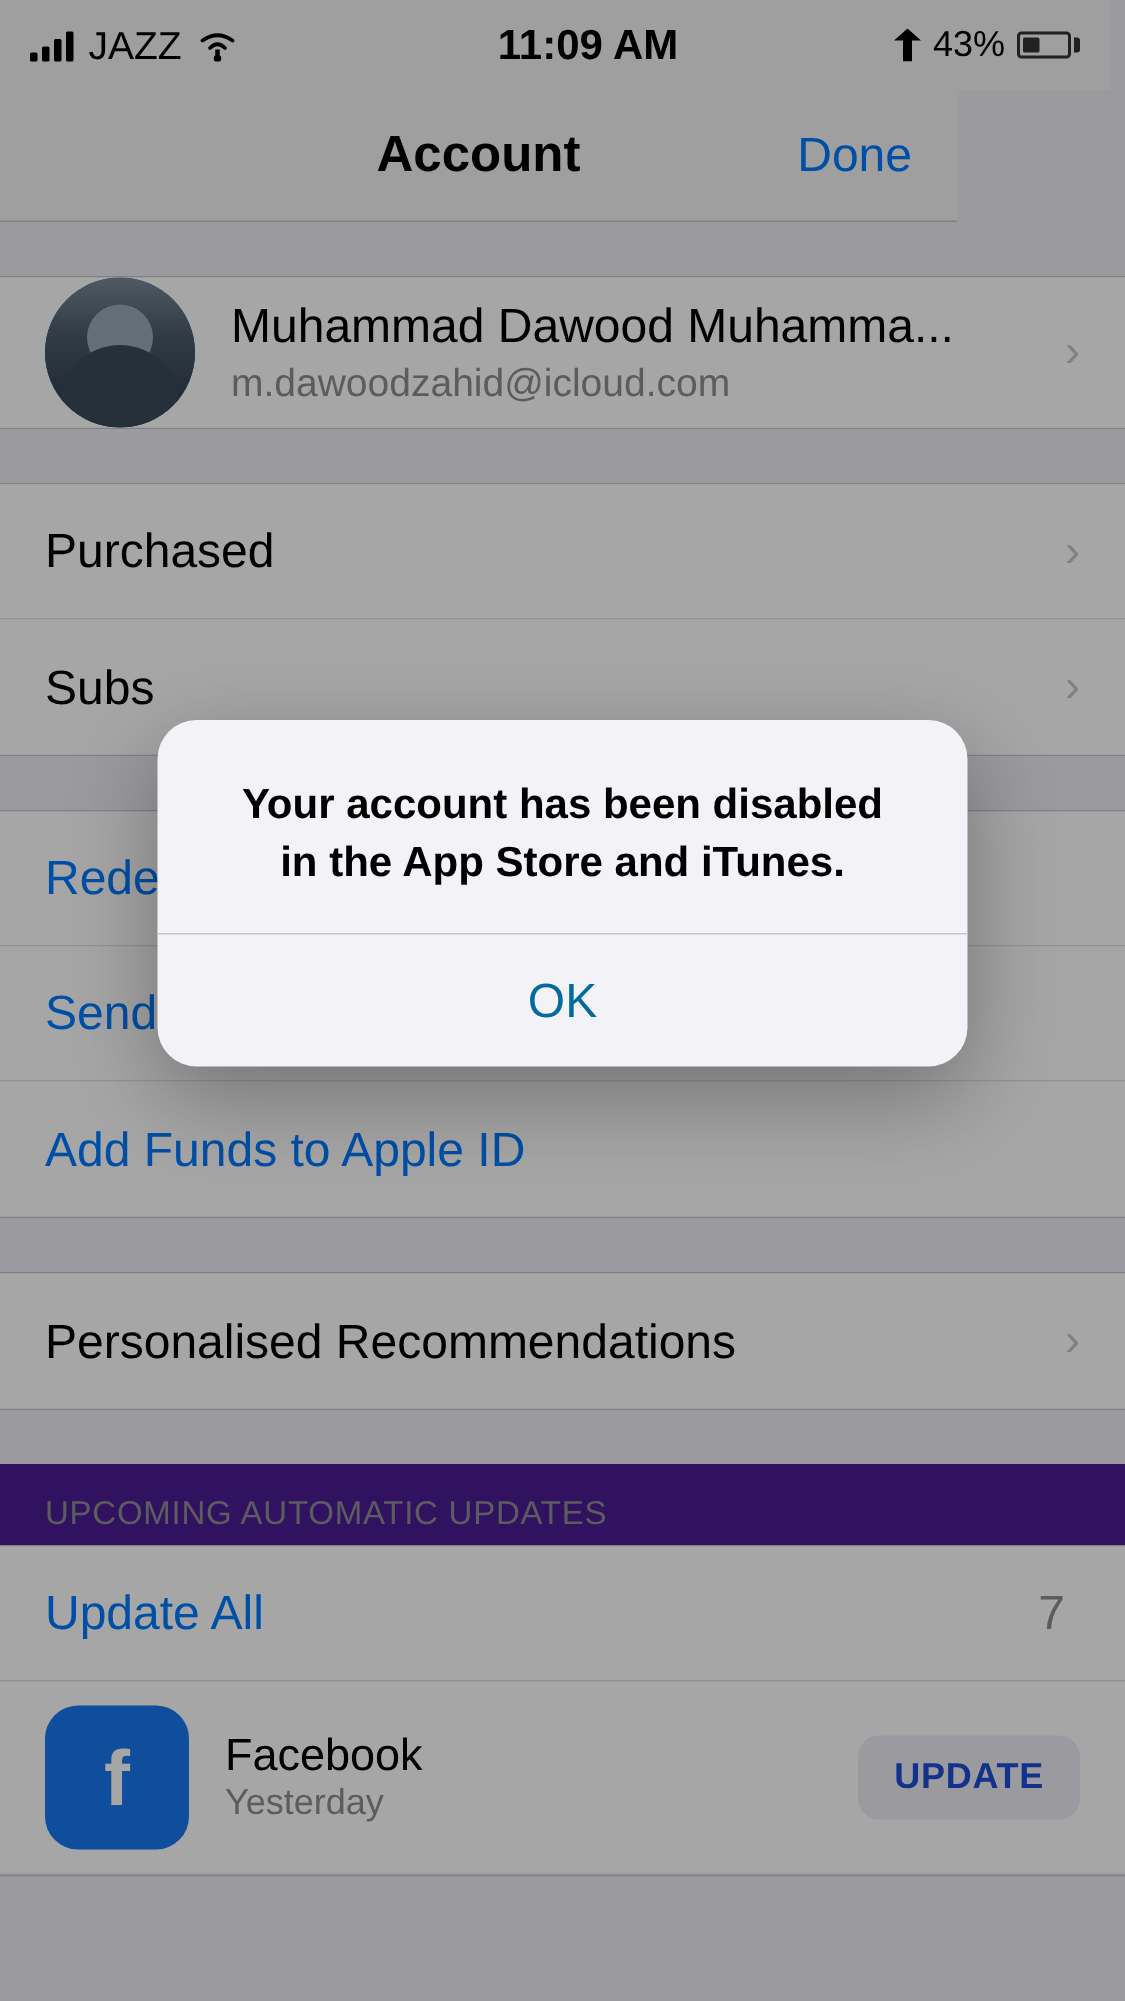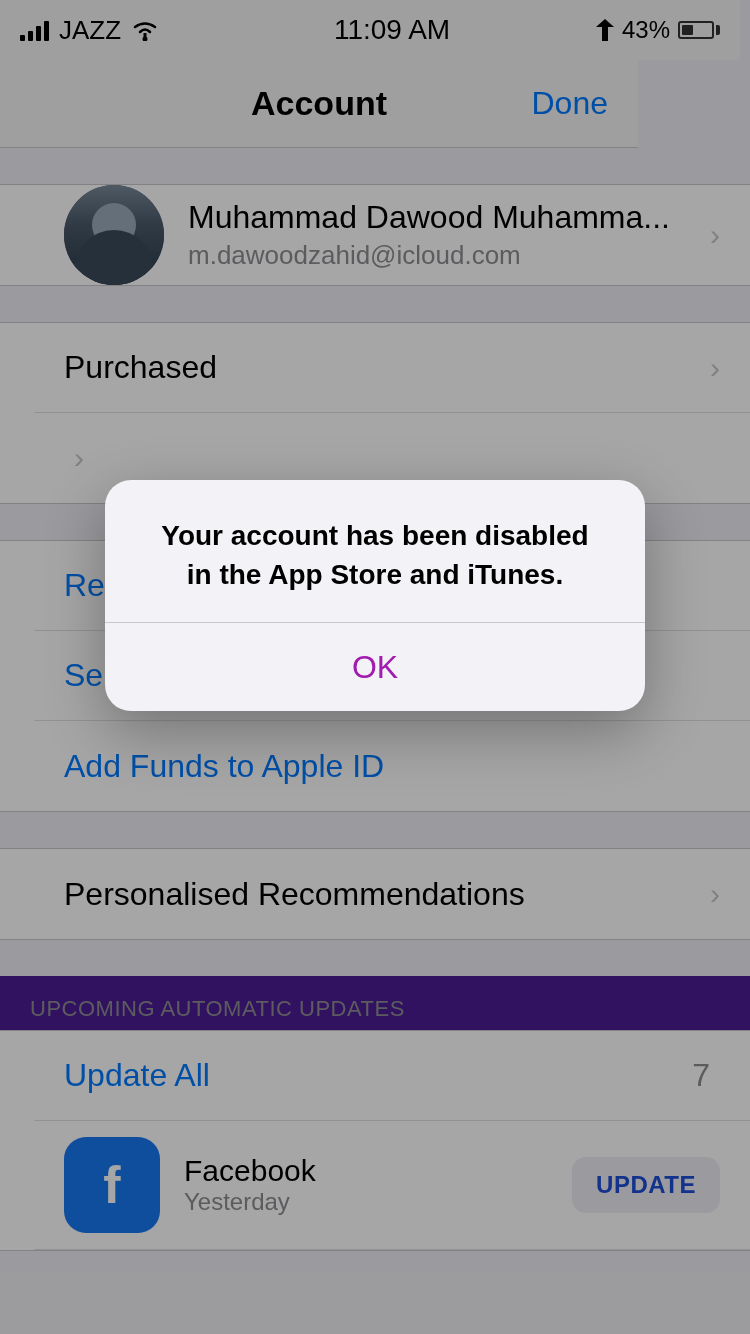--- a/index.html
+++ b/index.html
@@ -25,21 +25,21 @@
       font-size: 26px;
       font-weight: 500;
     }
     .status-left {
       display: flex;
       align-items: center;
       gap: 10px;
     }
     .status-center {
       font-size: 28px;
-      font-weight: 400;
+      font-weight: 700;
       margin-left: 29px;
     }
     .status-right {
       display: flex;
       align-items: center;
       gap: 8px;
       font-size: 24px;
     }
     .signal-bars {
       display: flex; align-items: flex-end; gap: 3px; height: 22px;
@@ -103,21 +103,20 @@
     .section-spacer {
       height: 36px;
       background: #efeff4;
     }
 
     
     .list-section {
       background: #fff;
       border-top: 1px solid #c8c8cc;
       border-bottom: 1px solid #c8c8cc;
-      padding-left: 34px;
     }
     .list-row {
       display: flex;
       align-items: center;
       min-height: 90px;
       padding: 0 30px;
       border-bottom: 1px solid #e0e0e5;
       background: #fff;
       position: relative;
     }
@@ -263,21 +262,21 @@
     }
     .alert-actions {
       display: flex;
     }
     .alert-btn {
       flex: 1;
       height: 88px;
       border: none;
       background: transparent;
       font-size: 32px;
-      color: #a21caf;
+      color: #0369a1;
       cursor: pointer;
       font-weight: 400;
     }
   </style>
 </head>
 <body>
 
 <div class="status-bar">
   <div class="status-left">
     <div class="signal-bars">
@@ -337,20 +336,23 @@
 <div class="section-spacer"></div>
 
 <div class="list-section">
   <div class="list-row">
     <div class="row-content">
       <span class="row-label">Purchased</span>
     </div>
     <span class="chevron">›</span>
   </div>
   <div class="list-row">
+    <div class="row-content">
+      <span class="row-label">Subs</span>
+    </div>
     <span class="chevron">›</span>
   </div>
 </div>
 
 <div class="section-spacer"></div>
 
 <div class="list-section">
   <div class="list-row">
     <div class="row-content">
       <span class="row-label-blue">Rede</span>

